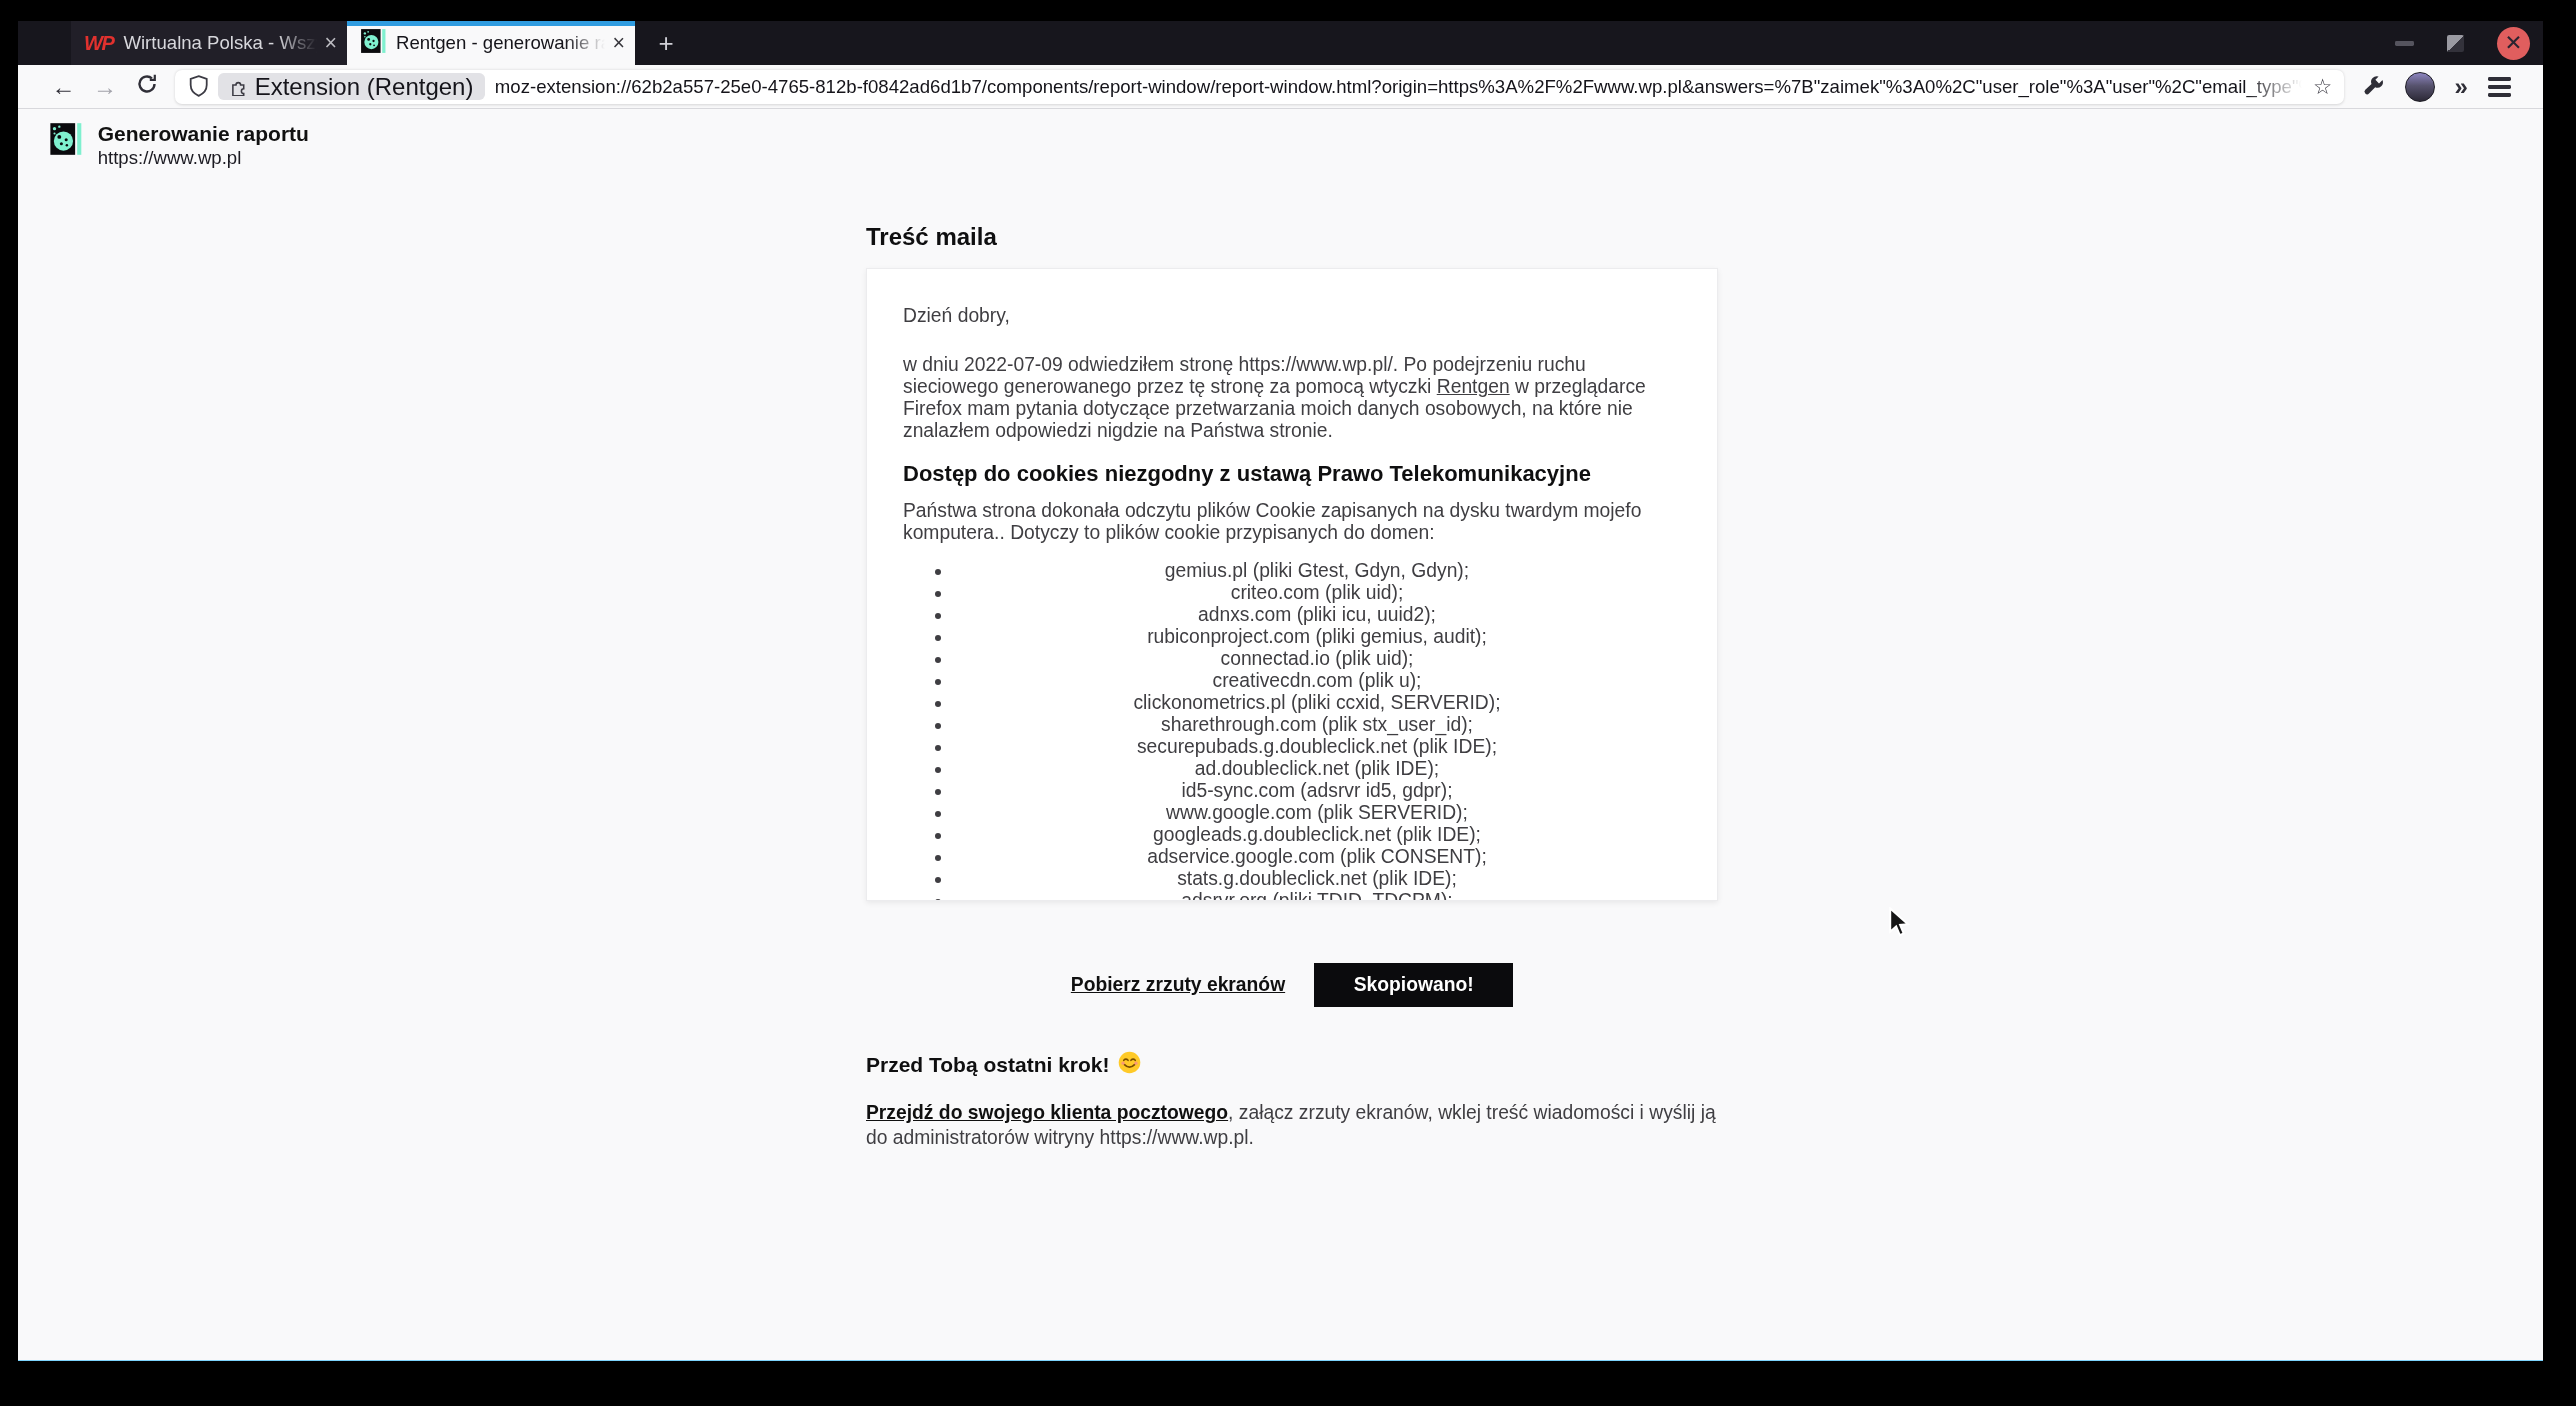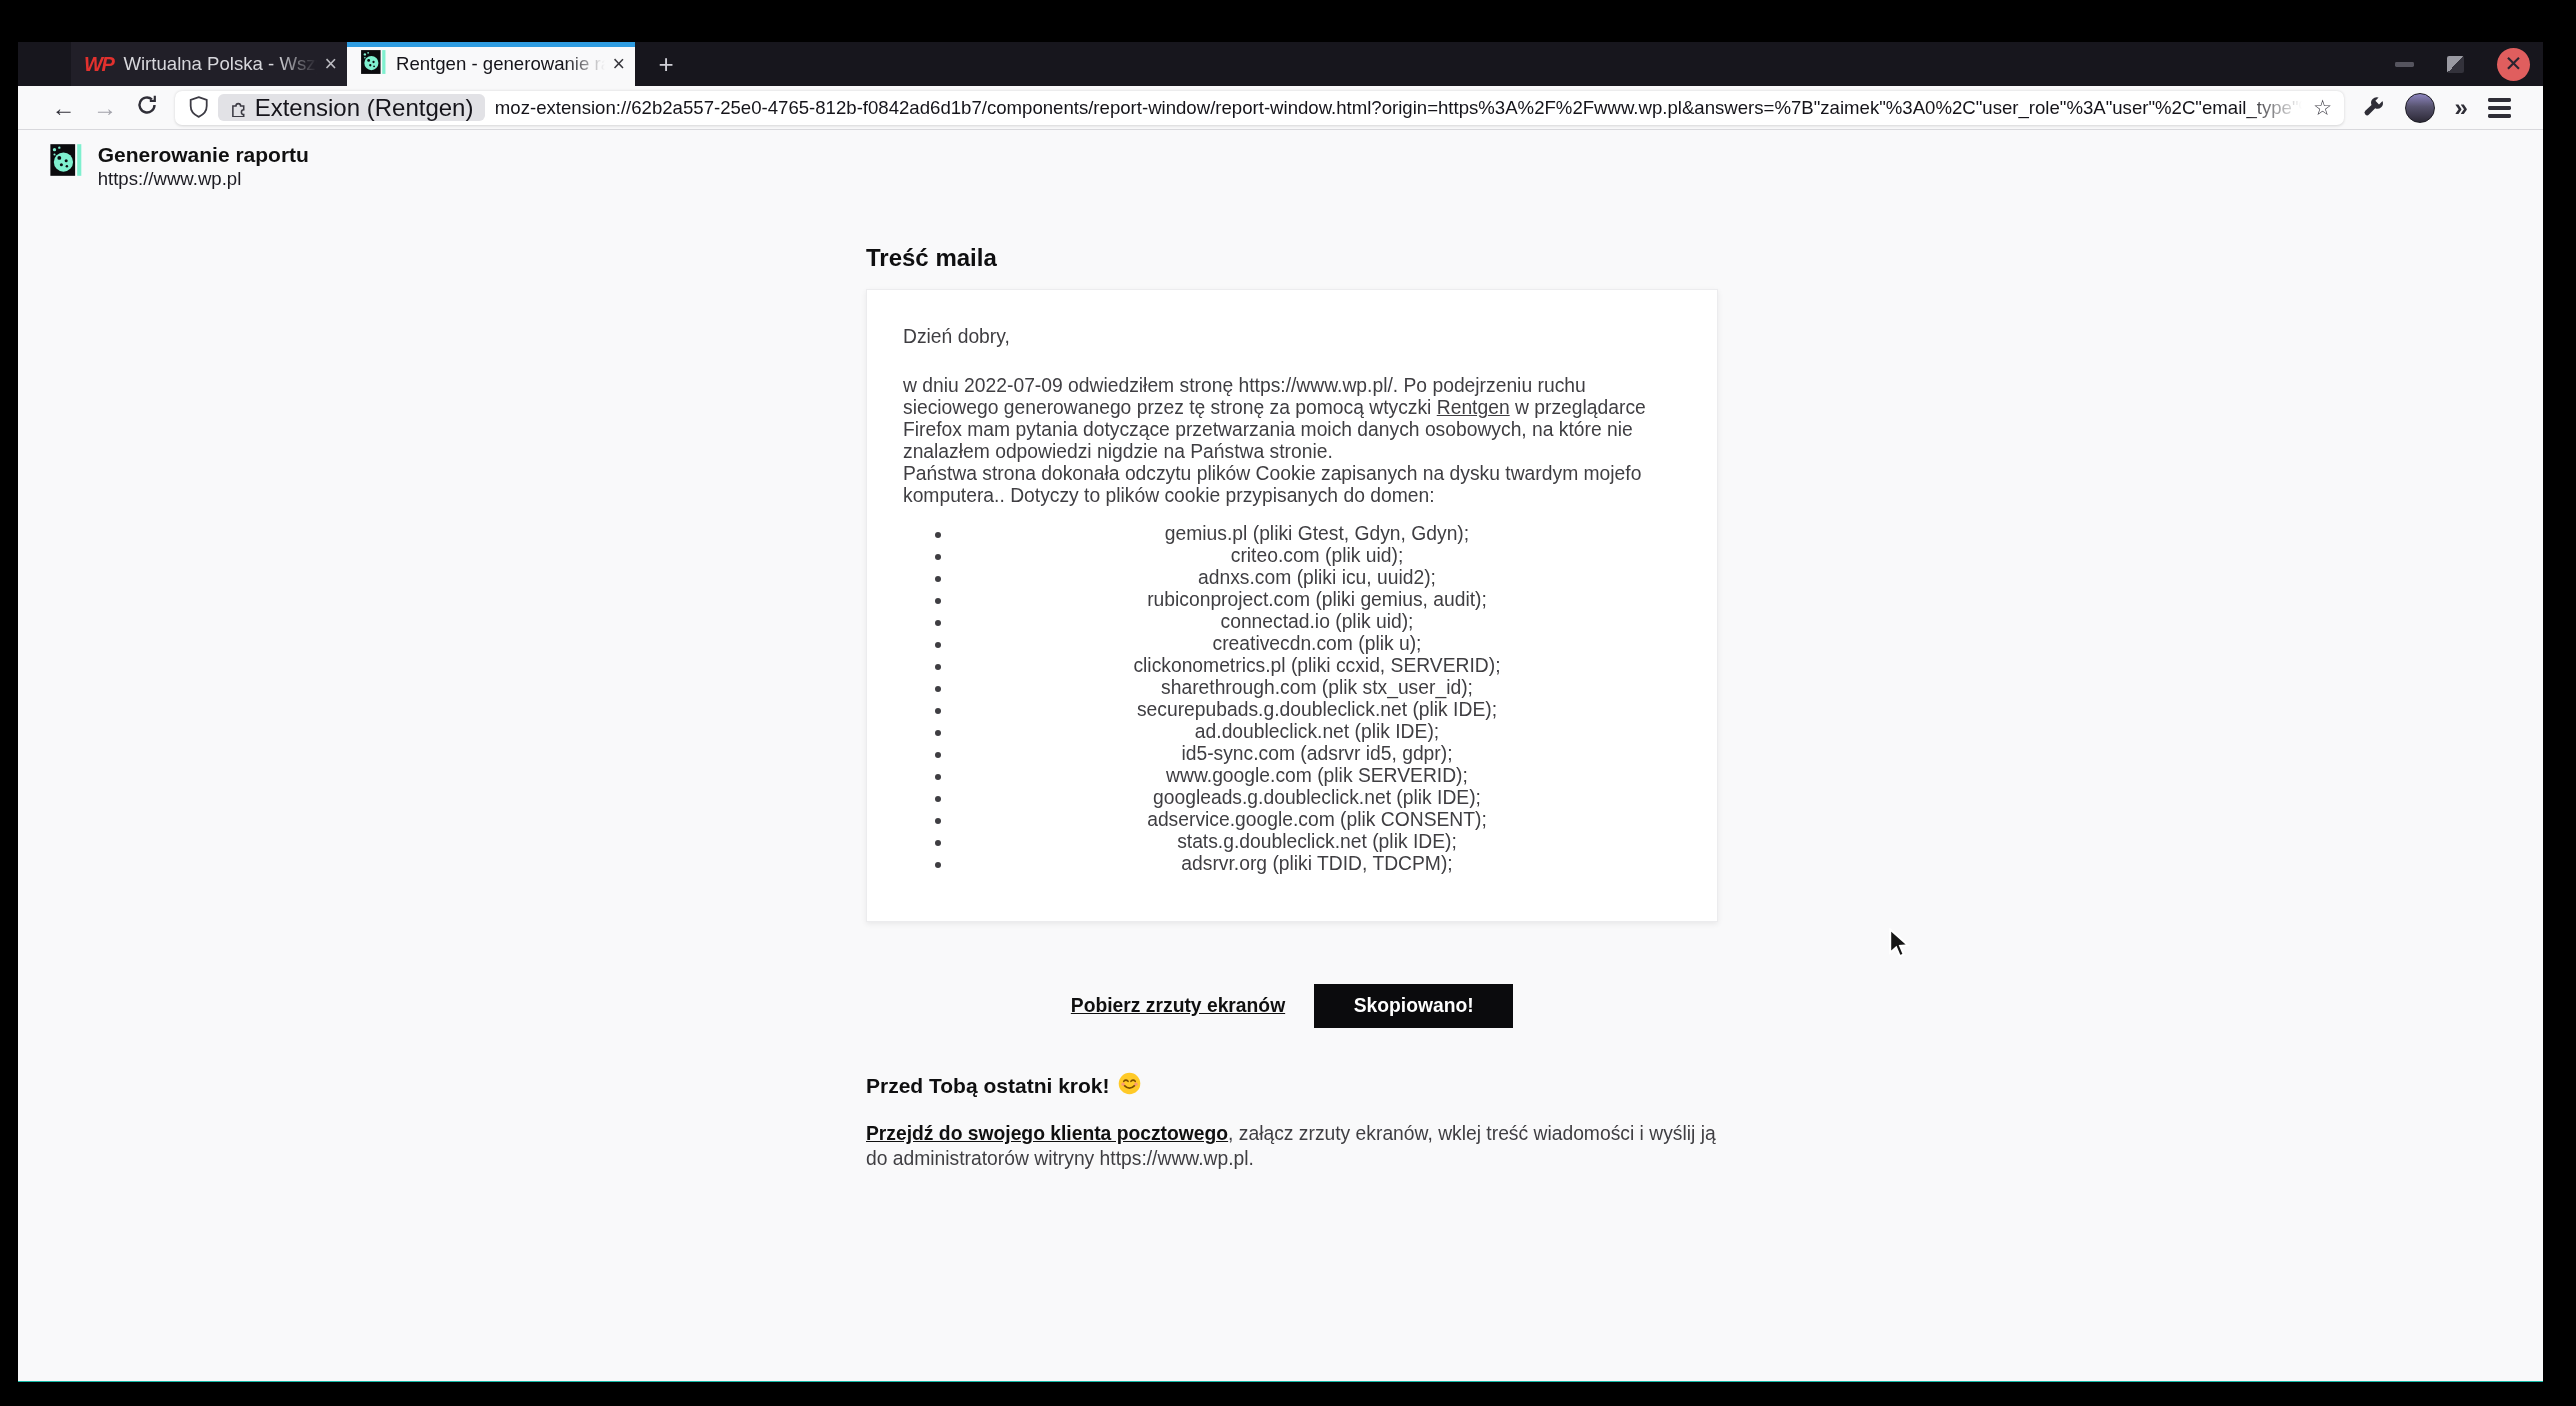--- a/index.html
+++ b/index.html
@@ -1,20 +1,20 @@
 <!DOCTYPE html>
 <html style="font-size:11.4px"><head>
 <meta charset="utf-8">
 <style>
   * { box-sizing: border-box; margin: 0; padding: 0; }
   html,body { width: 2576px; height: 1407px; background:#000; }
   body { font-family: "Liberation Sans", "DejaVu Sans", sans-serif; }
 
   .screen { position:relative; width:2576px; height:1407px; background:#000; overflow:hidden; }
-  .window { position:absolute; left:18px; top:21.4px; width:2525px; height:1340px; background:#14b8a6; overflow:hidden;margin-top:21px; }
+  .window { position:absolute; left:18px; top:21.4px; width:2525px; height:1340px; background:#7dd3fc; overflow:hidden; }
 
   
   .tabbar { position:relative; height:44px; background:#17161d; }
   .tab { position:absolute; top:0; height:44px; display:flex; align-items:center; font-size:18.6px; }
   .tab-1 { left:53px;  width:276px; background:#211f28; color:#d7d7dc; }
   .tab-2 { left:329px; width:288px; background:#f9f9fa; color:#15141a; }
   .tab-2::before { content:""; position:absolute; left:0; top:0; right:0; height:4.3px; background:#2f9ce0; }
   .tab .favicon { flex:0 0 auto; margin:0 10px 0 13px; }
   .tab-title { position:relative; flex:1 1 auto; overflow:hidden; white-space:nowrap; }
   .tab-1 .tab-title::after { content:""; position:absolute; right:0; top:0; bottom:0; width:40px;
@@ -190,20 +190,21 @@
           <div class="ext-title">Generowanie raportu</div>
           <div class="ext-subtitle">https://www.wp.pl</div>
         </div>
       </div>
 
       <div class="page-title">Treść maila</div>
 
       <div class="mail-card">
         <p>Dzień dobry,</p>
         <p class="tight"><span>w dniu 2022-07-09 odwiedziłem stronę https://www.wp.pl/. Po podejrzeniu ruchu sieciowego generowanego przez tę stronę za pomocą wtyczki </span><span class="inline-link">Rentgen</span><span> w przeglądarce Firefox mam pytania dotyczące przetwarzania moich danych osobowych, na które nie znalazłem odpowiedzi nigdzie na Państwa stronie.</span></p>
+        <h3>Dostęp do cookies niezgodny z ustawą Prawo Telekomunikacyjne</h3>
         <p class="tight">Państwa strona dokonała odczytu plików Cookie zapisanych na dysku twardym mojefo komputera.. Dotyczy to plików cookie przypisanych do domen:</p>
         <ul>
             <li>gemius.pl (pliki Gtest, Gdyn, Gdyn);</li>
             <li>criteo.com (plik uid);</li>
             <li>adnxs.com (pliki icu, uuid2);</li>
             <li>rubiconproject.com (pliki gemius, audit);</li>
             <li>connectad.io (plik uid);</li>
             <li>creativecdn.com (plik u);</li>
             <li>clickonometrics.pl (pliki ccxid, SERVERID);</li>
             <li>sharethrough.com (plik stx_user_id);</li>

